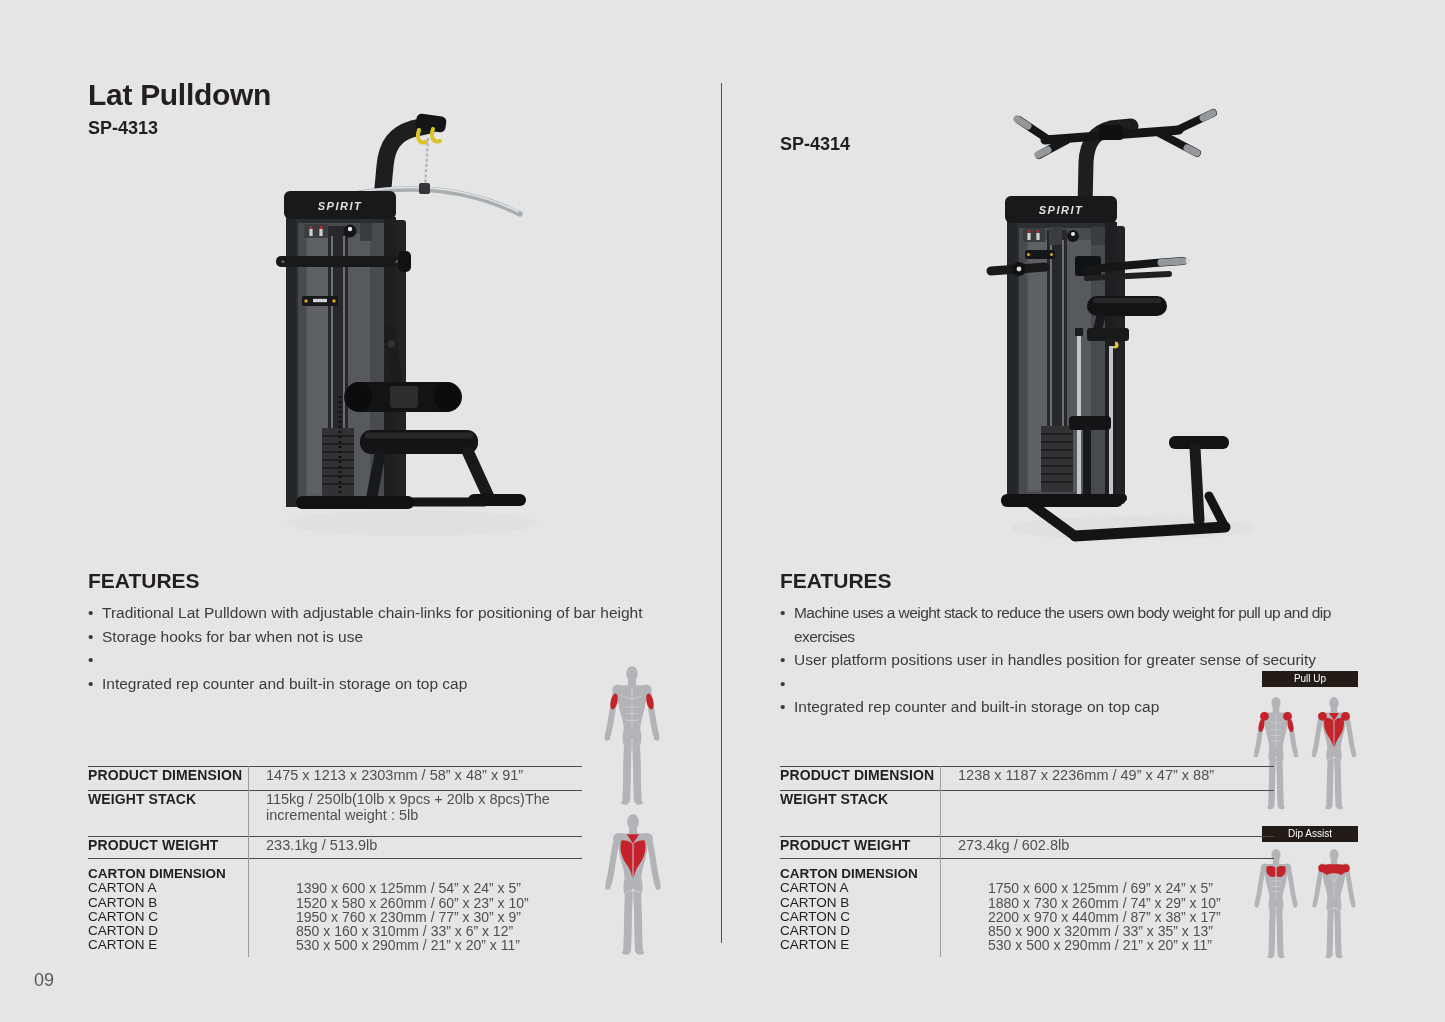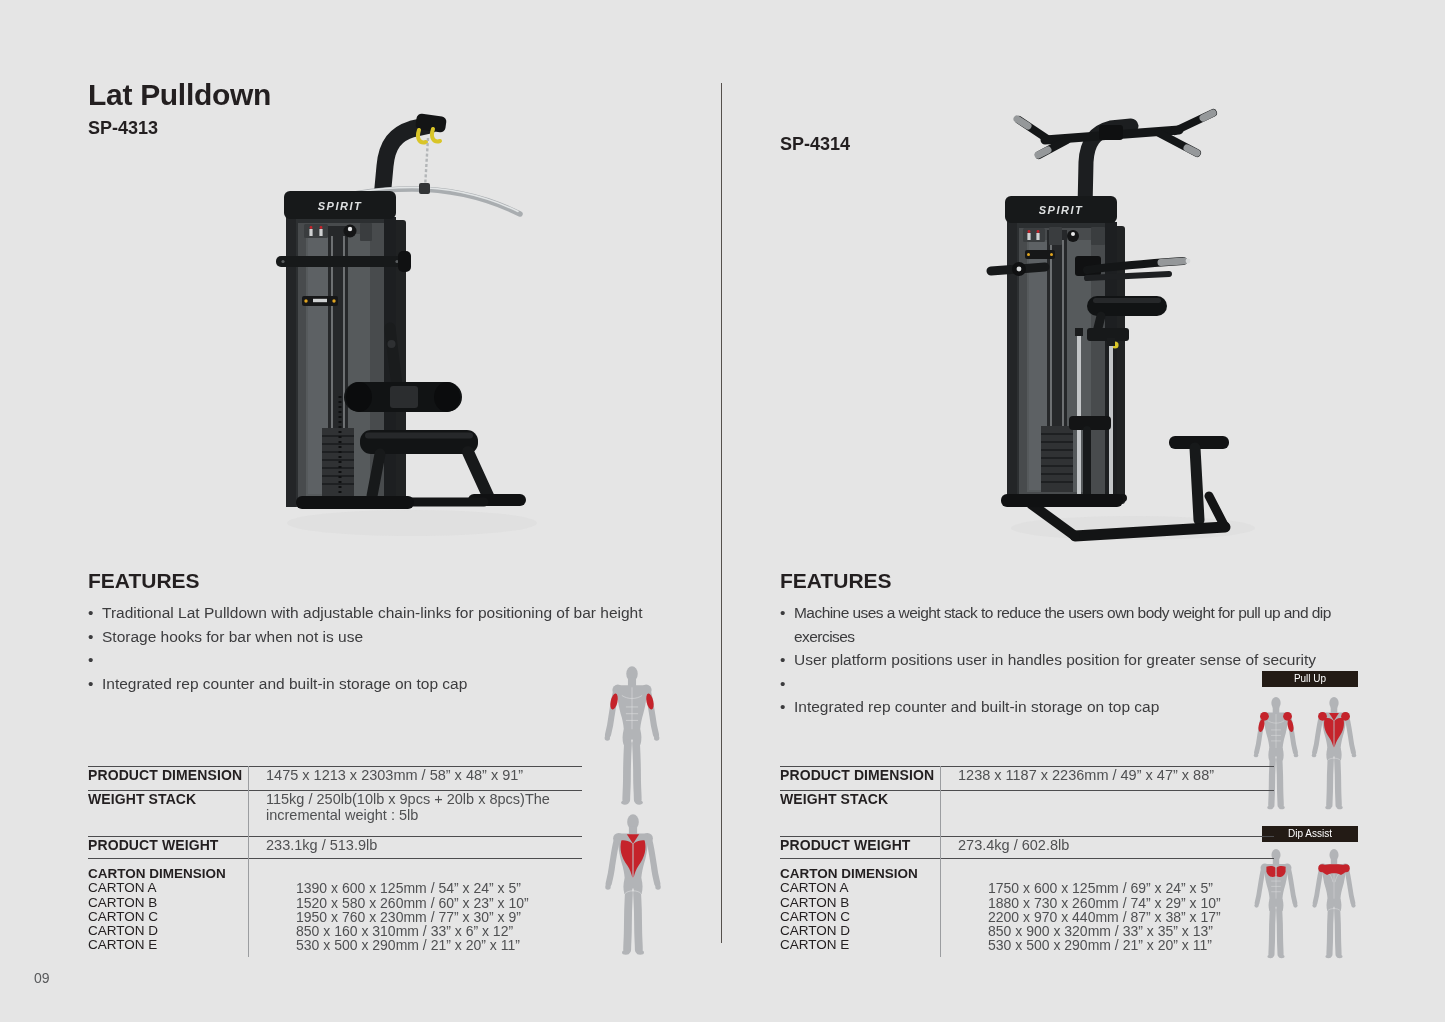--- a/index.html
+++ b/index.html
@@ -21,21 +21,21 @@
   .spec-row.h3{height:22.5px;}
   .spec-label{width:160px;font-weight:700;font-size:14px;color:#231f20;letter-spacing:0.1px;}
   .spec-value{flex:1;padding-left:18px;color:#4f5052;line-height:16px;}
   .carton{display:flex;border-top:1.6px solid #4c4c4e;padding-top:8px;padding-bottom:4px;}
   .carton-labels{width:160px;font-size:13.5px;line-height:14.3px;color:#231f20;}
   .carton-labels .hd{font-weight:700;}
   .carton-values{flex:1;padding-left:18px;font-size:14px;line-height:14.3px;color:#4f5052;padding-top:14.3px;margin-left:30px;}
   .muscle-label{background:#231b15;color:#fff;font-size:10px;height:16px;line-height:16px;
                 text-align:center;width:96px;}
   .divider{width:1.3px;background:#55504c;}
-  .page-number{font-size:14px;color:#58595b;}
+  .page-number{font-size:18px;color:#58595b;}
   .figure{line-height:0;}
   svg{display:block;}
 </style>
 </head>
 <body>
 
 <div class="page">
 
   <div class="abs divider" style="left:721px;top:83px;height:860px;"></div>
 

